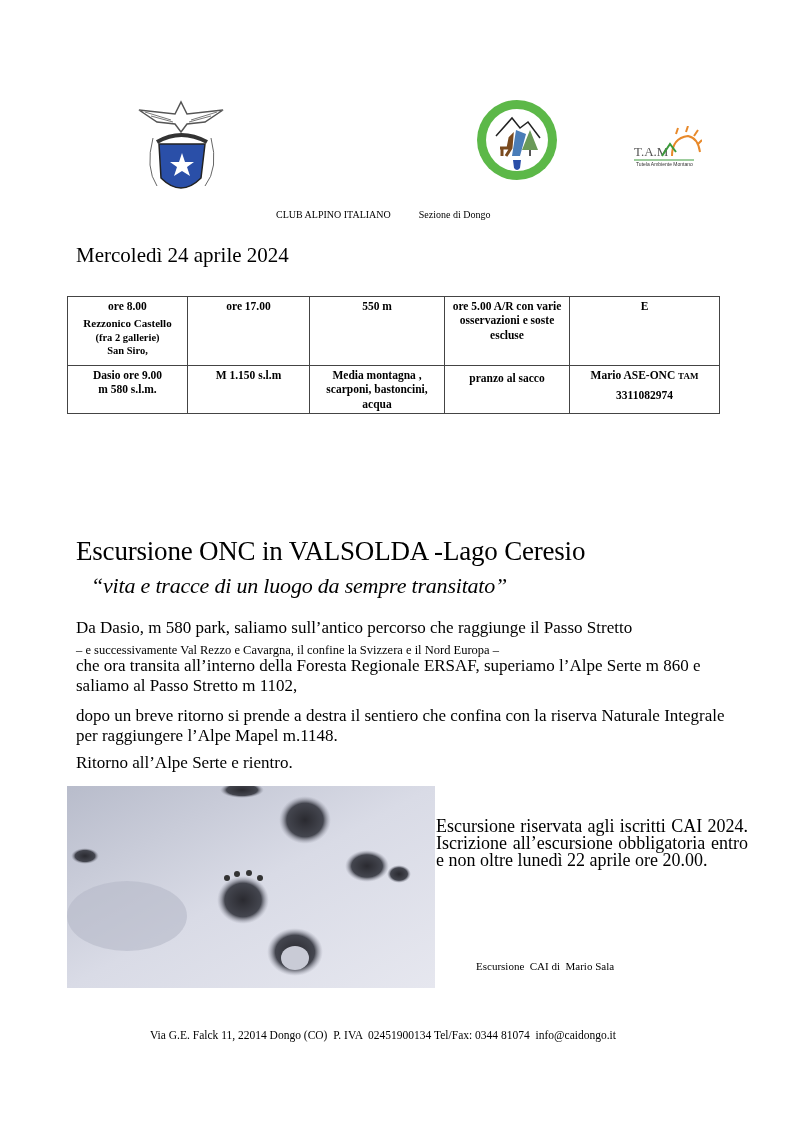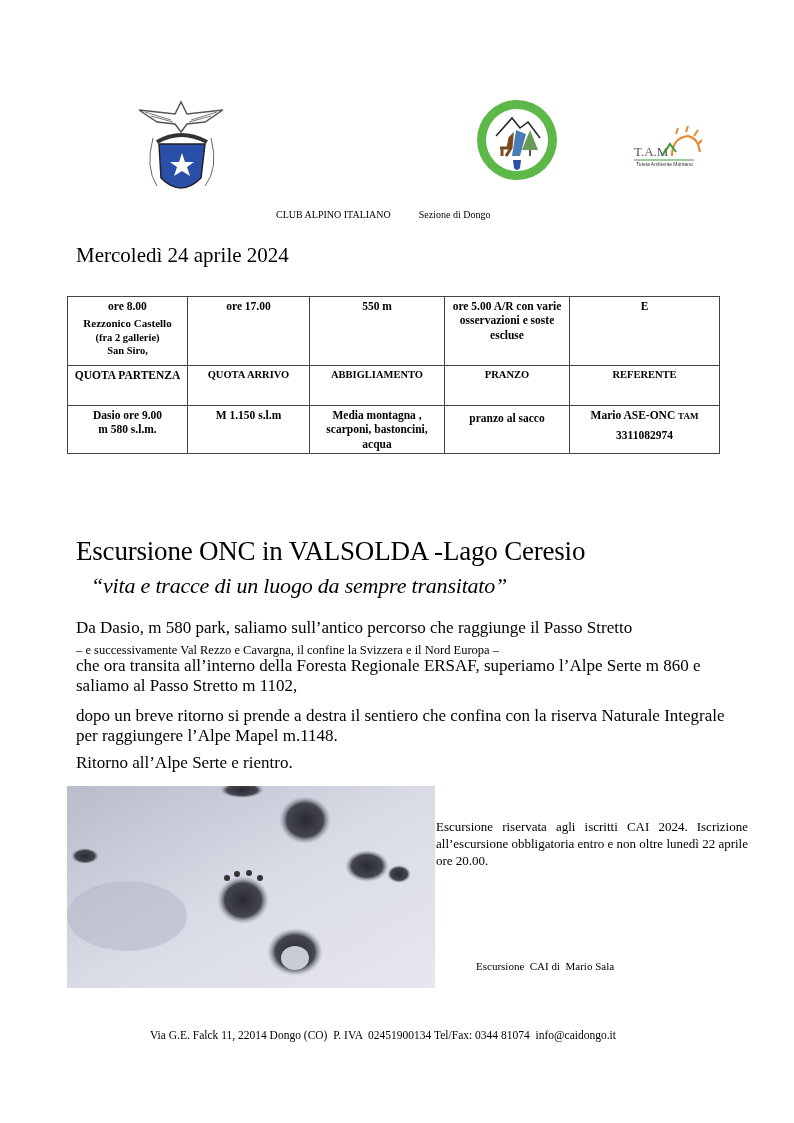--- a/index.html
+++ b/index.html
@@ -16,21 +16,21 @@
   table.info td { border:1px solid #444; font-weight:bold; text-align:center; vertical-align:top;
                   font-size:11.5px; padding:2px 3px; line-height:1.25; }
   table.info td.small { font-size:10.5px; }
   .r1 { height:35px; } .r2 { height:69px; } .r3 { height:40px; } .r4 { height:46px; }
   .sub { font-size:9px; }
   .title { left:76px; top:536px; font-size:27px; letter-spacing:-0.2px; }
   .subtitle { left:91px; top:573px; font-size:22px; font-style:italic; letter-spacing:-0.2px; }
   .para { left:76px; font-size:17px; line-height:20px; width:650px; }
   .para.small { font-size:12.5px; }
   .photo { left:67px; top:786px; width:368px; height:202px; }
-  .notice { left:436px; top:818px; width:312px; font-size:13px; line-height:17px; text-align:justify; }
+  .notice { left:436px; top:818px; width:312px; font-size:18px; line-height:17px; text-align:justify; }
   .signature { left:476px; top:960px; font-size:11px; white-space:pre; }
   .footer { left:150px; top:1029px; font-size:11.5px; white-space:pre; }
 </style>
 </head>
 <body>
 
 <div class="abs logo-cai">
   <svg width="92" height="102" viewBox="0 0 92 102">
     <path d="M4 12 L40 16 L46 4 L52 16 L88 12 L70 24 L52 26 L46 34 L40 26 L22 24 Z" fill="none" stroke="#555" stroke-width="1.5"></path>
     <path d="M10 14 L36 22 M82 14 L56 22 M16 18 L38 24 M76 18 L54 24" stroke="#777" stroke-width="1"></path>
@@ -85,27 +85,20 @@
       <div style="margin-bottom:4px">ore 8.00</div>
       <div class="small" style="font-size:11px">Rezzonico Castello</div>
       <div style="font-size:10.5px">(fra 2 gallerie)</div>
       <div style="font-size:10.5px">San Siro,</div>
     </td>
     <td>ore 17.00</td>
     <td>550 m</td>
     <td>ore 5.00 A/R  con varie osservazioni e soste escluse</td>
     <td>E</td>
   </tr>
-  <tr class="r3">
-    <td>QUOTA PARTENZA</td>
-    <td class="small">QUOTA ARRIVO</td>
-    <td class="small">ABBIGLIAMENTO</td>
-    <td class="small">PRANZO</td>
-    <td class="small">REFERENTE</td>
-  </tr>
   <tr class="r4">
     <td>
       <div>Dasio ore 9.00</div>
       <div>m 580 s.l.m.</div>
     </td>
     <td>M 1.150 s.l.m</td>
     <td>Media montagna , scarponi, bastoncini, acqua</td>
     <td style="vertical-align:bottom;padding-bottom:28px">
       <span>pranzo  al sacco</span>
     </td>

